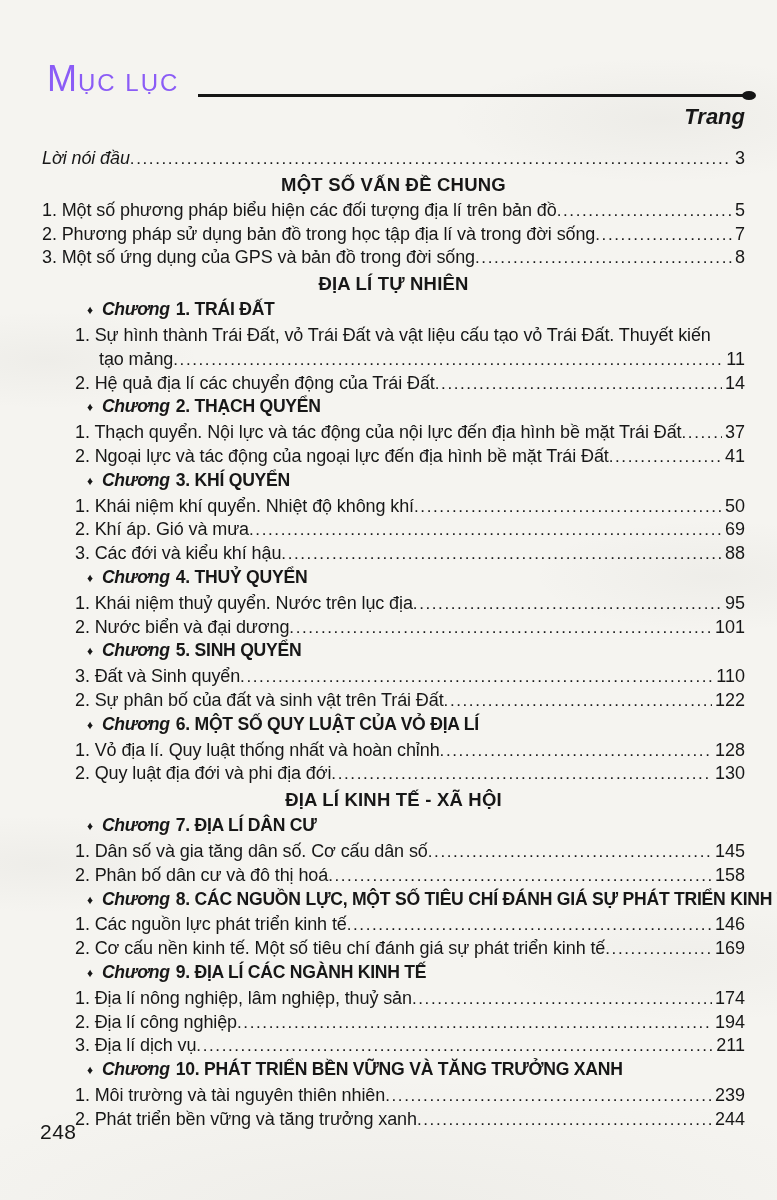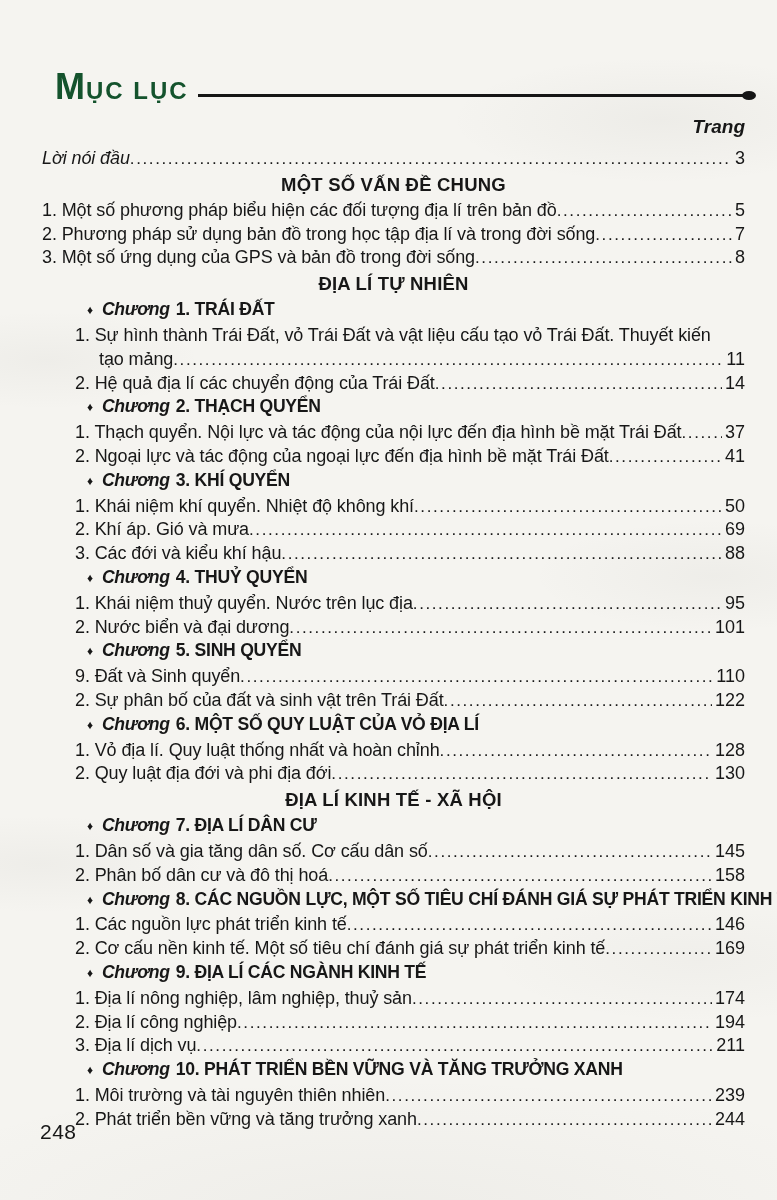--- a/index.html
+++ b/index.html
@@ -18,35 +18,35 @@
       radial-gradient(ellipse 300px 90px at 85% 10%, rgba(110,110,100,.06), transparent 70%),
       radial-gradient(ellipse 220px 70px at 6% 30%, rgba(110,110,100,.05), transparent 70%),
       radial-gradient(ellipse 260px 80px at 92% 48%, rgba(110,110,100,.05), transparent 70%),
       radial-gradient(ellipse 240px 70px at 5% 72%, rgba(110,110,100,.05), transparent 70%),
       radial-gradient(ellipse 300px 90px at 90% 80%, rgba(110,110,100,.04), transparent 70%),
       radial-gradient(ellipse 700px 180px at 50% 101%, rgba(110,110,100,.05), transparent 75%);
   }
 
   
   .header-title {
-    position:absolute; left:47px; top:58px; margin:8px;
-    font-weight:700; font-size:24px; letter-spacing:2px; color:#14532d;
+    position:absolute; left:47px; top:58px; margin:0;
+    font-weight:400; font-size:24px; letter-spacing:2px; color:#8b5cf6;
   }
   .header-title::first-letter { font-size:36px; letter-spacing:1px; }
   .title-rule {
     position:absolute; left:198px; top:94px; width:546px; height:3px;
     background:#151515;
   }
   .title-rule::after {
     content:''; position:absolute; right:-12px; top:-3px;
     width:14px; height:9px; border-radius:50%; background:#151515;
   }
   .trang {
-    position:absolute; top:116px; right:32px;
-    font-weight:700; font-style:italic; font-size:19px;
+    position:absolute; top:104px; right:32px;
+    font-weight:700; font-style:italic; font-size:22px;
   }
 
   
   #toc-list { position:absolute; top:147px; left:42px; right:32px; }
 
   .toc-row {
     display:flex; align-items:flex-end;
     font-size:18px; line-height:23.8px; white-space:nowrap;
   }
   .toc-row .txt { flex:0 0 auto; letter-spacing:-0.1px; }
@@ -154,21 +154,21 @@
         <span class="dots"></span>
         <span class="pg">95</span>
       </div>
       <div class="toc-row lv1">
         <span class="txt">2. Nước biển và đại dương</span>
         <span class="dots"></span>
         <span class="pg">101</span>
       </div>
       <div class="toc-chapter"><span class="bullet">♦</span><span class="chuong">Chương</span><span class="chtitle">5. SINH QUYỂN</span></div>
       <div class="toc-row lv1">
-        <span class="txt">9. Đất và Sinh quyển</span>
+        <span class="txt">3. Đất và Sinh quyển</span>
         <span class="dots"></span>
         <span class="pg">110</span>
       </div>
       <div class="toc-row lv1">
         <span class="txt">2. Sự phân bố của đất và sinh vật trên Trái Đất</span>
         <span class="dots"></span>
         <span class="pg">122</span>
       </div>
       <div class="toc-chapter"><span class="bullet">♦</span><span class="chuong">Chương</span><span class="chtitle">6. MỘT SỐ QUY LUẬT CỦA VỎ ĐỊA LÍ</span></div>
       <div class="toc-row lv1">

